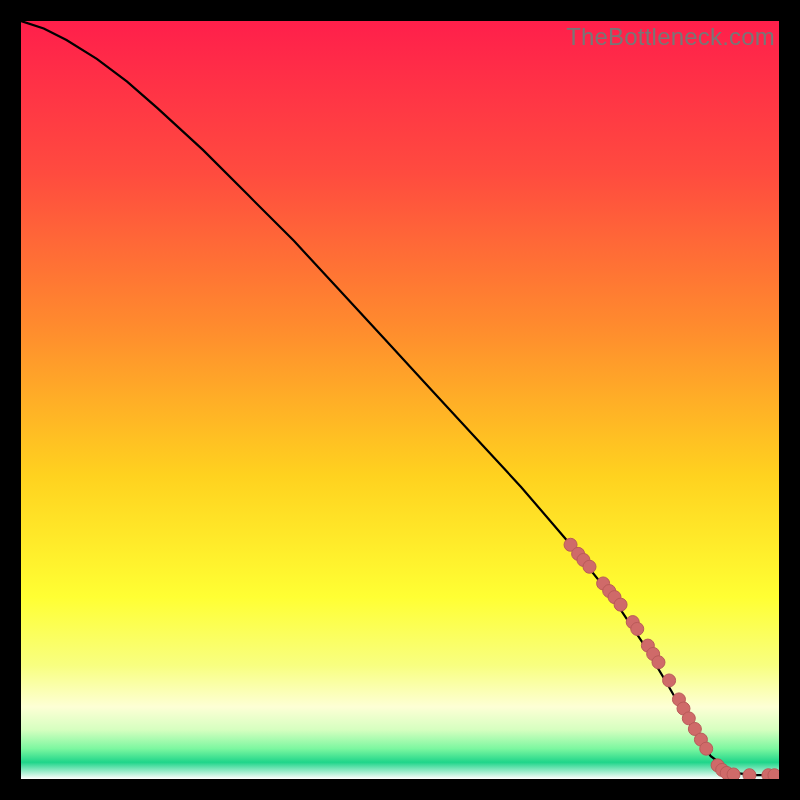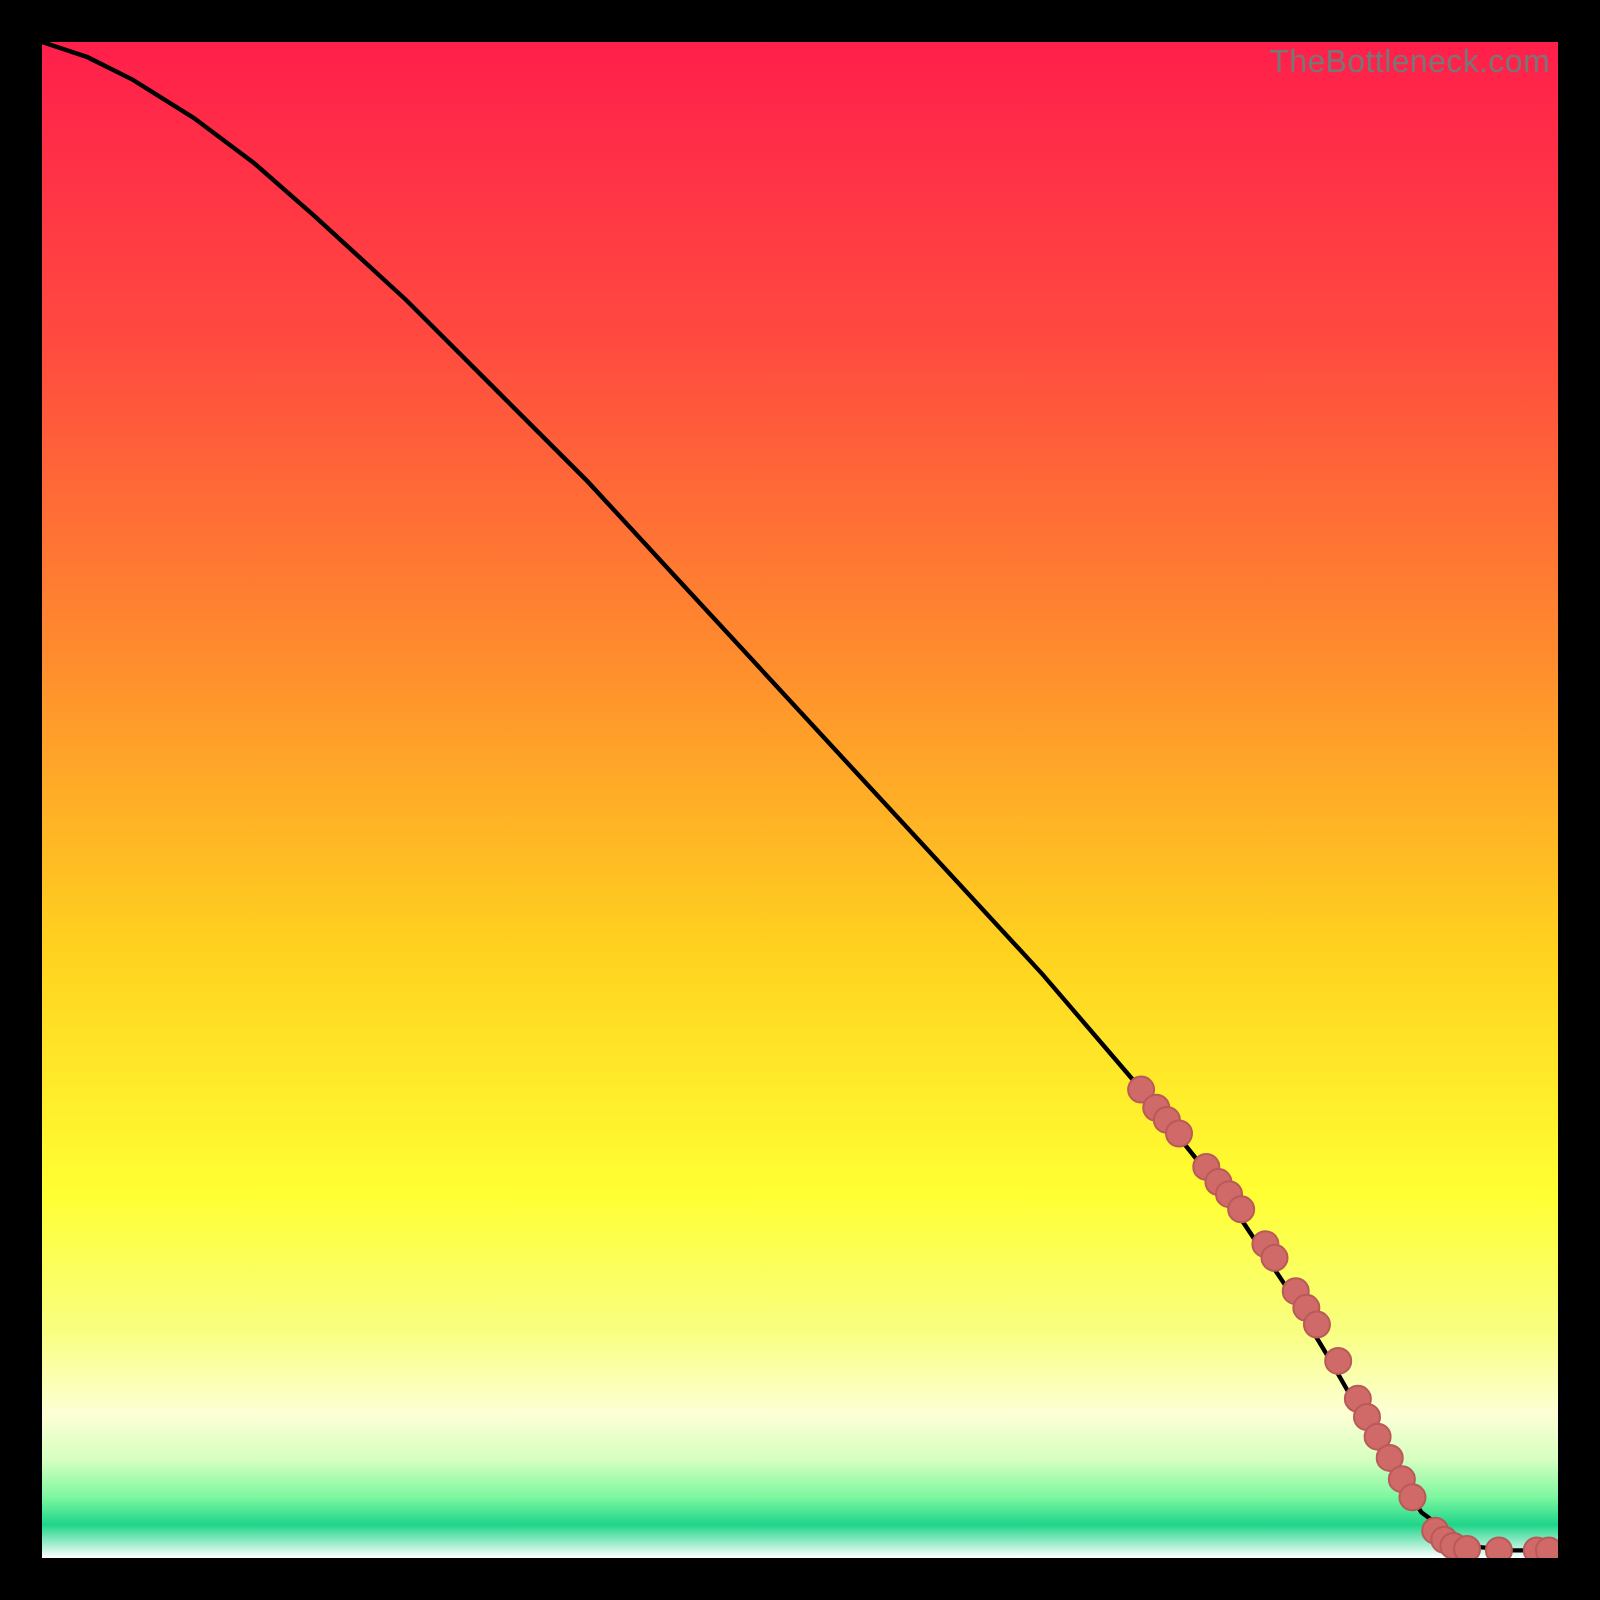--- a/index.html
+++ b/index.html
@@ -24,21 +24,21 @@
     left: 0;
     top: 0;
     width: 758px;
     height: 758px;
   }
   .watermark {
     position: absolute;
     top: 2px;
     right: 4px;
     color: #777;
-    font-size: 16px;
+    font-size: 24px;
     font-weight: 500;
     letter-spacing: 0.2px;
     user-select: none;
   }
   svg {
     display: block;
   }
 </style>
 </head>
 <body>

